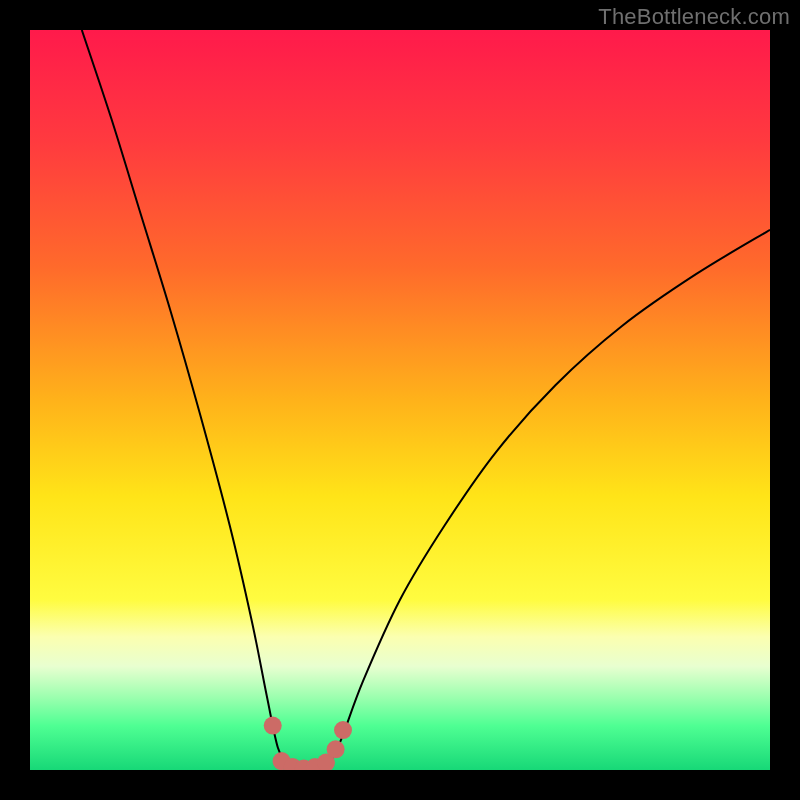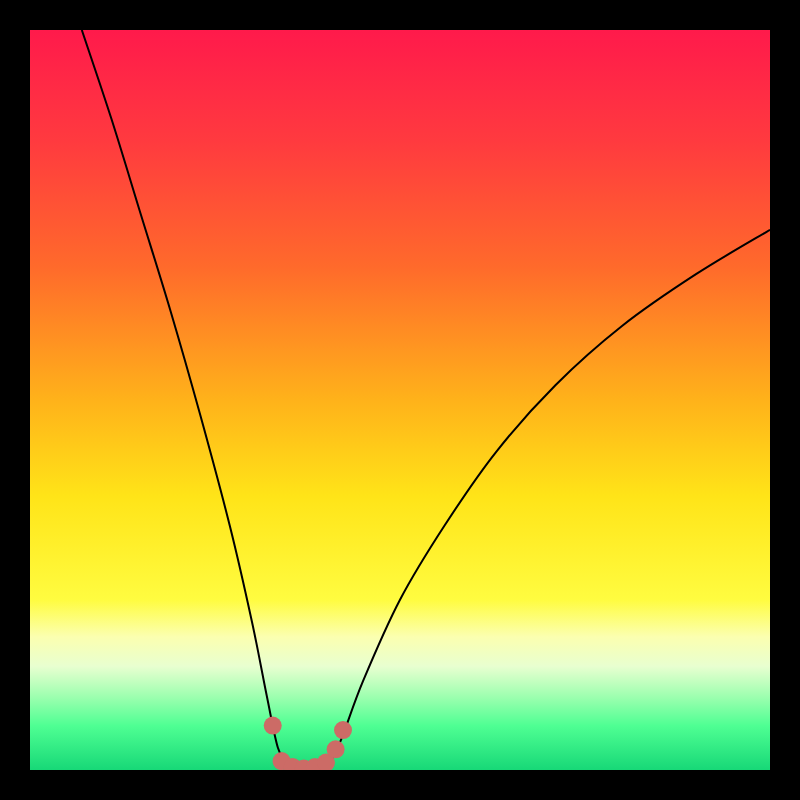--- a/index.html
+++ b/index.html
@@ -44,20 +44,21 @@
   }
   .markers {
     position: absolute;
     inset: 0;
   }
 </style>
 </head>
 <body>
 
 <div class="frame">
+  <div class="watermark">TheBottleneck.com</div>
 
   <div class="plot">
     <svg class="gradient" viewBox="0 0 740 740" preserveAspectRatio="none">
       <defs>
         <linearGradient id="bg-grad" x1="0" y1="0" x2="0" y2="1">
             <stop offset="0.0%" stop-color="#ff1a4b"></stop>
             <stop offset="15.0%" stop-color="#ff3a3f"></stop>
             <stop offset="32.0%" stop-color="#ff6a2b"></stop>
             <stop offset="50.0%" stop-color="#ffb21a"></stop>
             <stop offset="63.0%" stop-color="#ffe418"></stop>

